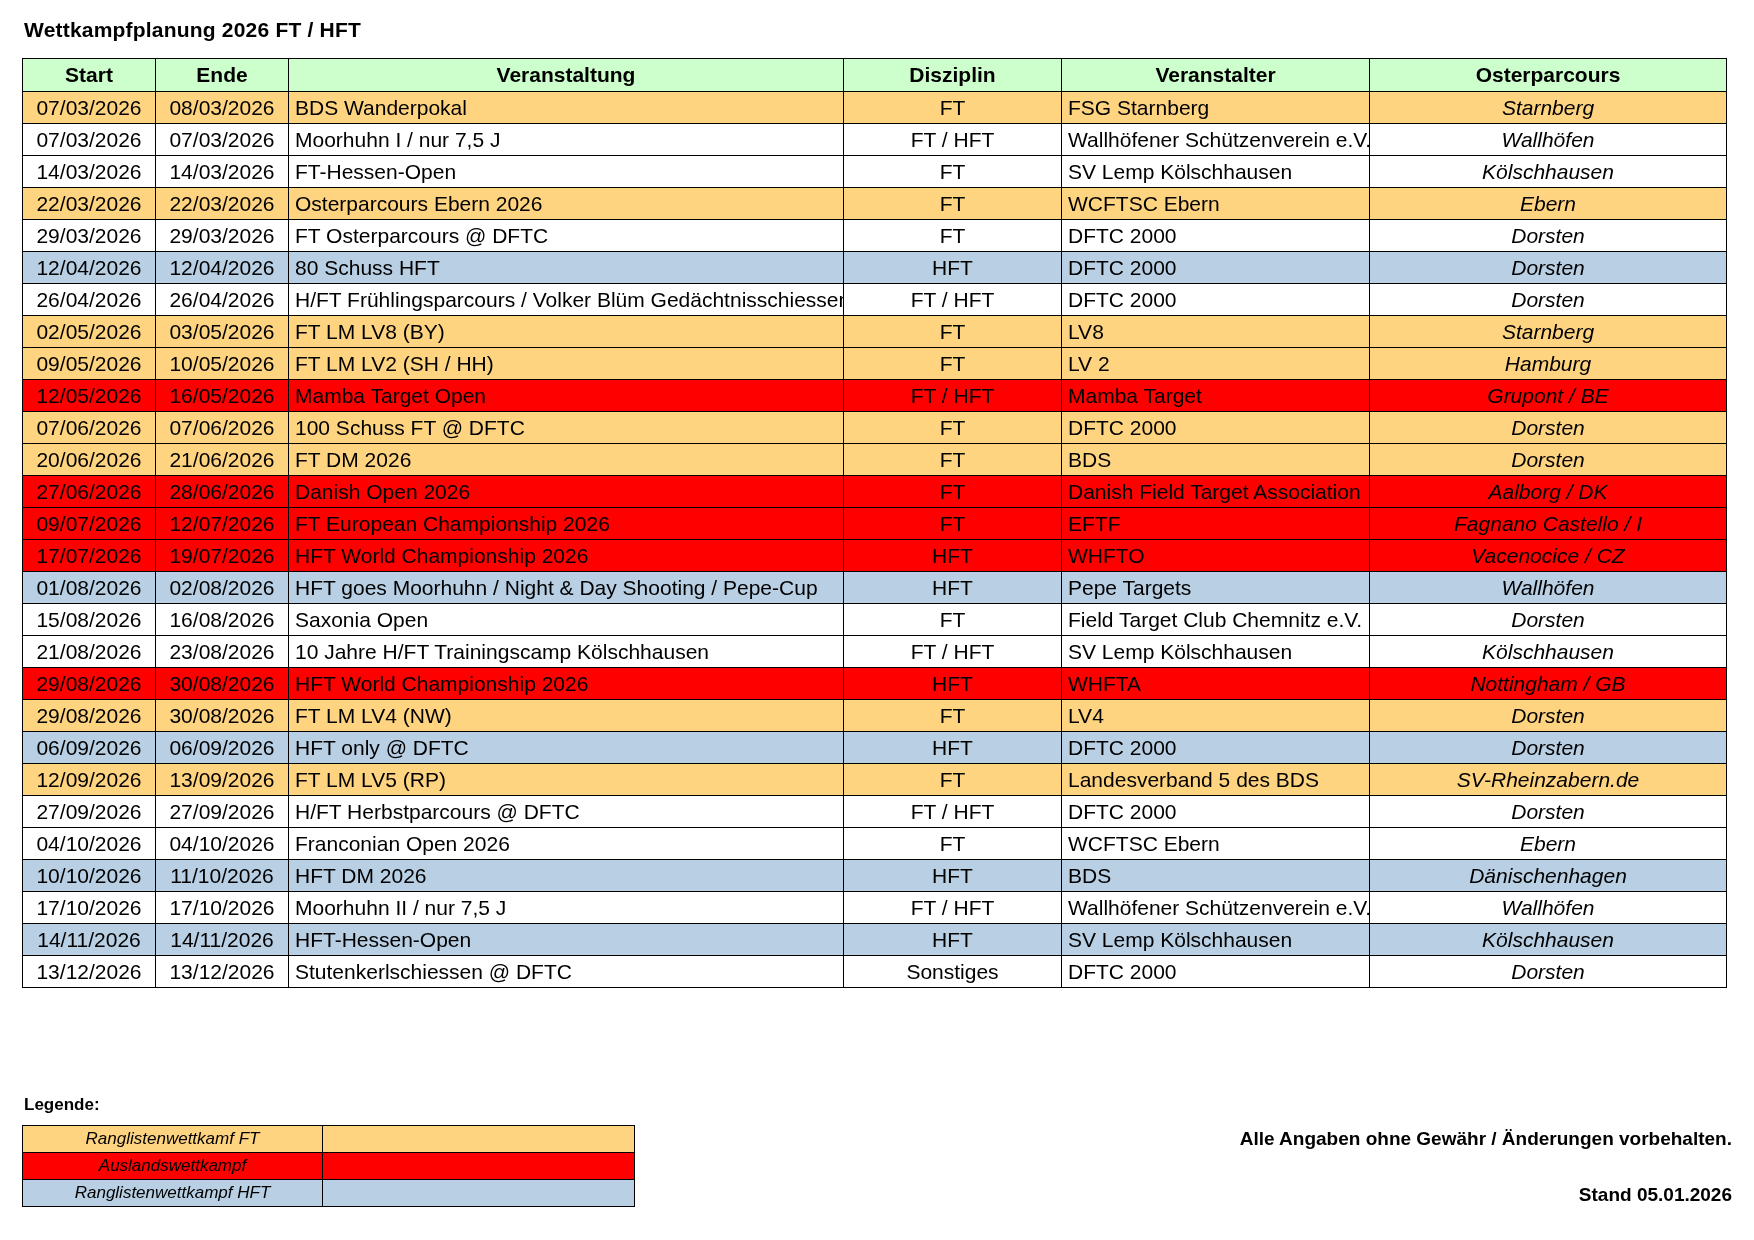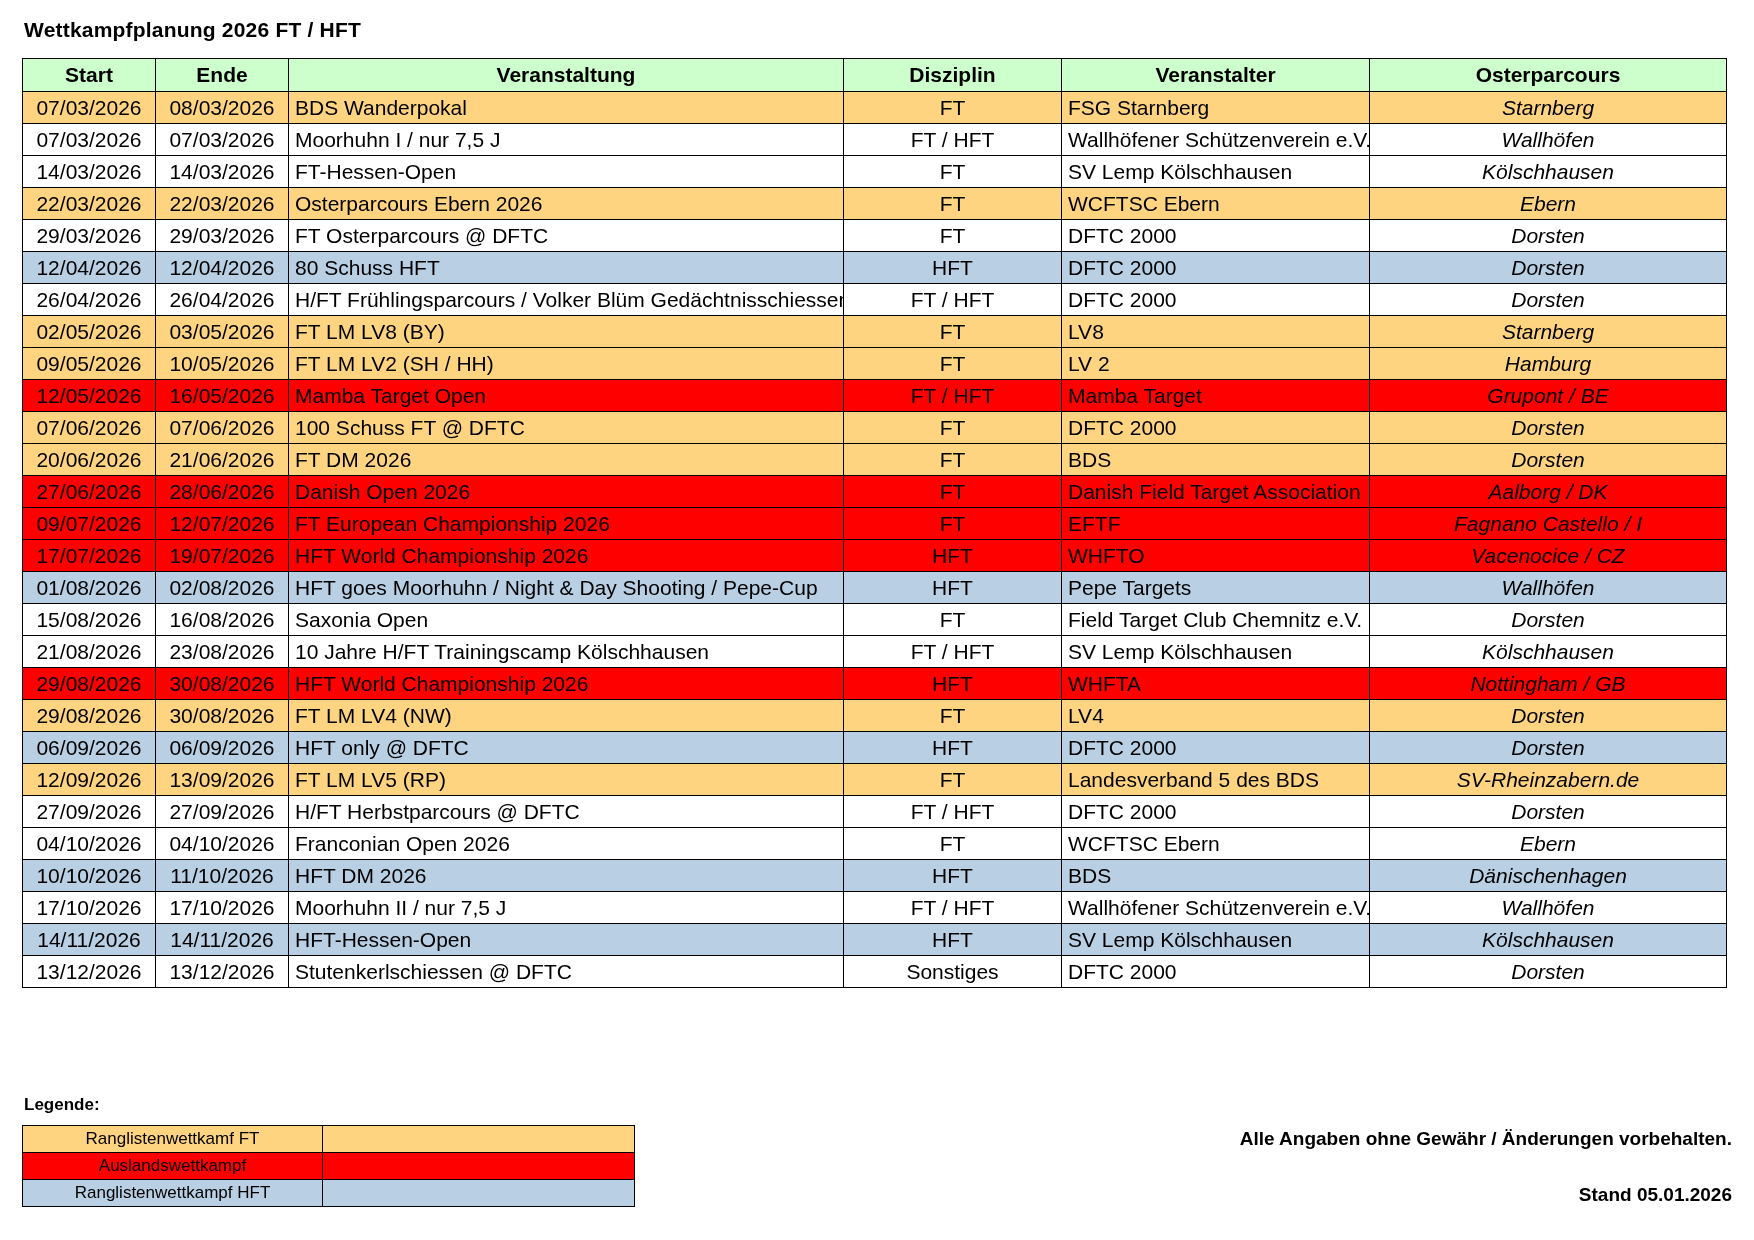--- a/index.html
+++ b/index.html
@@ -71,20 +71,21 @@
   }
   .legend-title {
     font-size: 17px;
     font-weight: bold;
     margin: 0 0 10px 2px;
   }
   table.legend {
     border-collapse: collapse;
     table-layout: fixed;
     font-size: 17px;
+    font-style: italic;
   }
   table.legend td {
     border: 1px solid #000000;
     height: 27px;
     box-sizing: border-box;
     padding: 0 6px;
   }
   td.legend-label {
     width: 300px;
     text-align: center;

